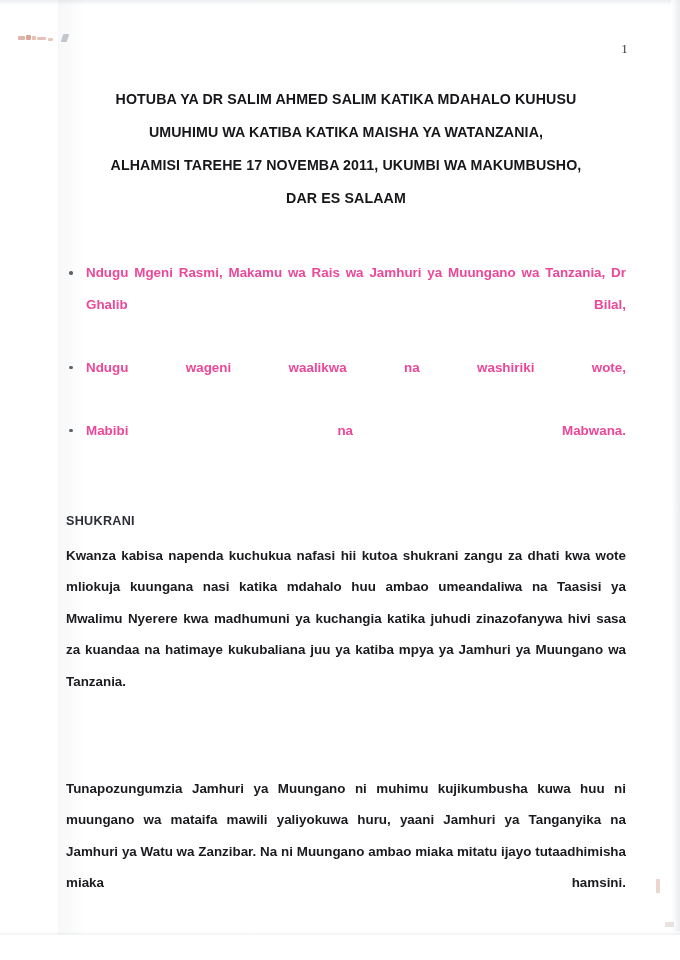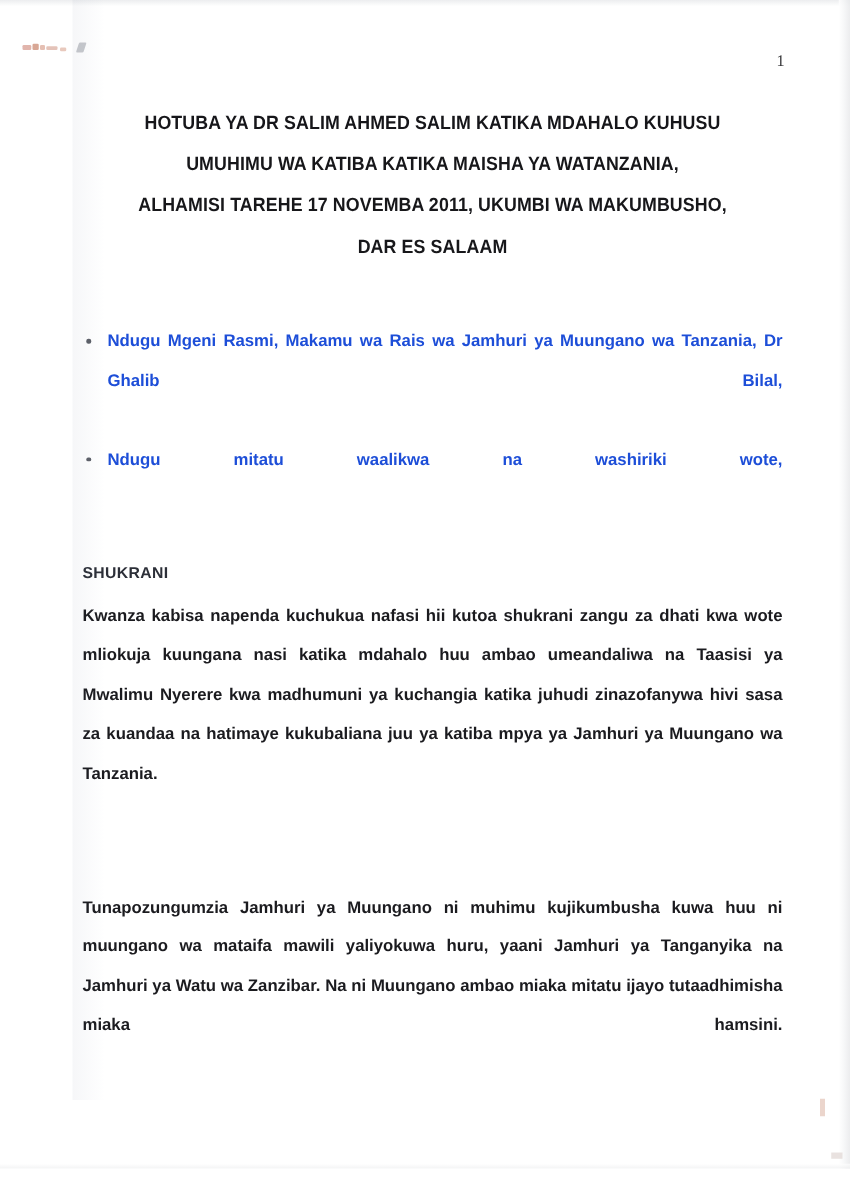--- a/index.html
+++ b/index.html
@@ -131,21 +131,21 @@
     padding: 0;
     list-style: none;
     margin-top: 43px;
   }
   .salutations li {
     position: relative;
     padding-left: 20px;
     font-weight: bold;
     font-size: 13.4px;
     line-height: 31.5px;
-    color: #1d4ed8;
+    color: #ec4899;
     text-align: justify;
     margin-bottom: 0;
   }
   .salutations li .bullet {
     position: absolute;
     left: 3px;
     top: 14px;
     width: 3.5px;
     height: 3.5px;
     border-radius: 50%;
@@ -231,21 +231,25 @@
       <span class="tline">DAR ES SALAAM</span>
     </div>
 
     <ul class="salutations">
       <li>
         <span class="bullet"></span>
         <span class="li-text">Ndugu Mgeni Rasmi, Makamu wa Rais wa Jamhuri ya Muungano wa Tanzania, Dr Ghalib Bilal,</span>
       </li>
       <li>
         <span class="bullet"></span>
-        <span class="li-text">Ndugu mitatu waalikwa na washiriki wote,</span>
+        <span class="li-text">Ndugu wageni waalikwa na washiriki wote,</span>
+      </li>
+      <li>
+        <span class="bullet"></span>
+        <span class="li-text">Mabibi na Mabwana.</span>
       </li>
     </ul>
 
     <div class="section-heading">SHUKRANI</div>
 
     <p class="body-par justify-all">Kwanza kabisa napenda kuchukua nafasi hii kutoa shukrani zangu za dhati kwa wote mliokuja kuungana nasi katika mdahalo huu ambao umeandaliwa na Taasisi ya Mwalimu Nyerere kwa madhumuni ya kuchangia katika juhudi zinazofanywa hivi sasa za kuandaa na hatimaye kukubaliana juu ya katiba mpya ya Jamhuri ya Muungano wa Tanzania.</p>
 
     <p class="body-par gap justify-all">Tunapozungumzia Jamhuri ya Muungano ni muhimu kujikumbusha kuwa huu ni muungano wa mataifa mawili yaliyokuwa huru, yaani Jamhuri ya Tanganyika na Jamhuri ya Watu wa Zanzibar. Na ni Muungano ambao miaka mitatu ijayo tutaadhimisha miaka hamsini.</p>
 
   </div>

